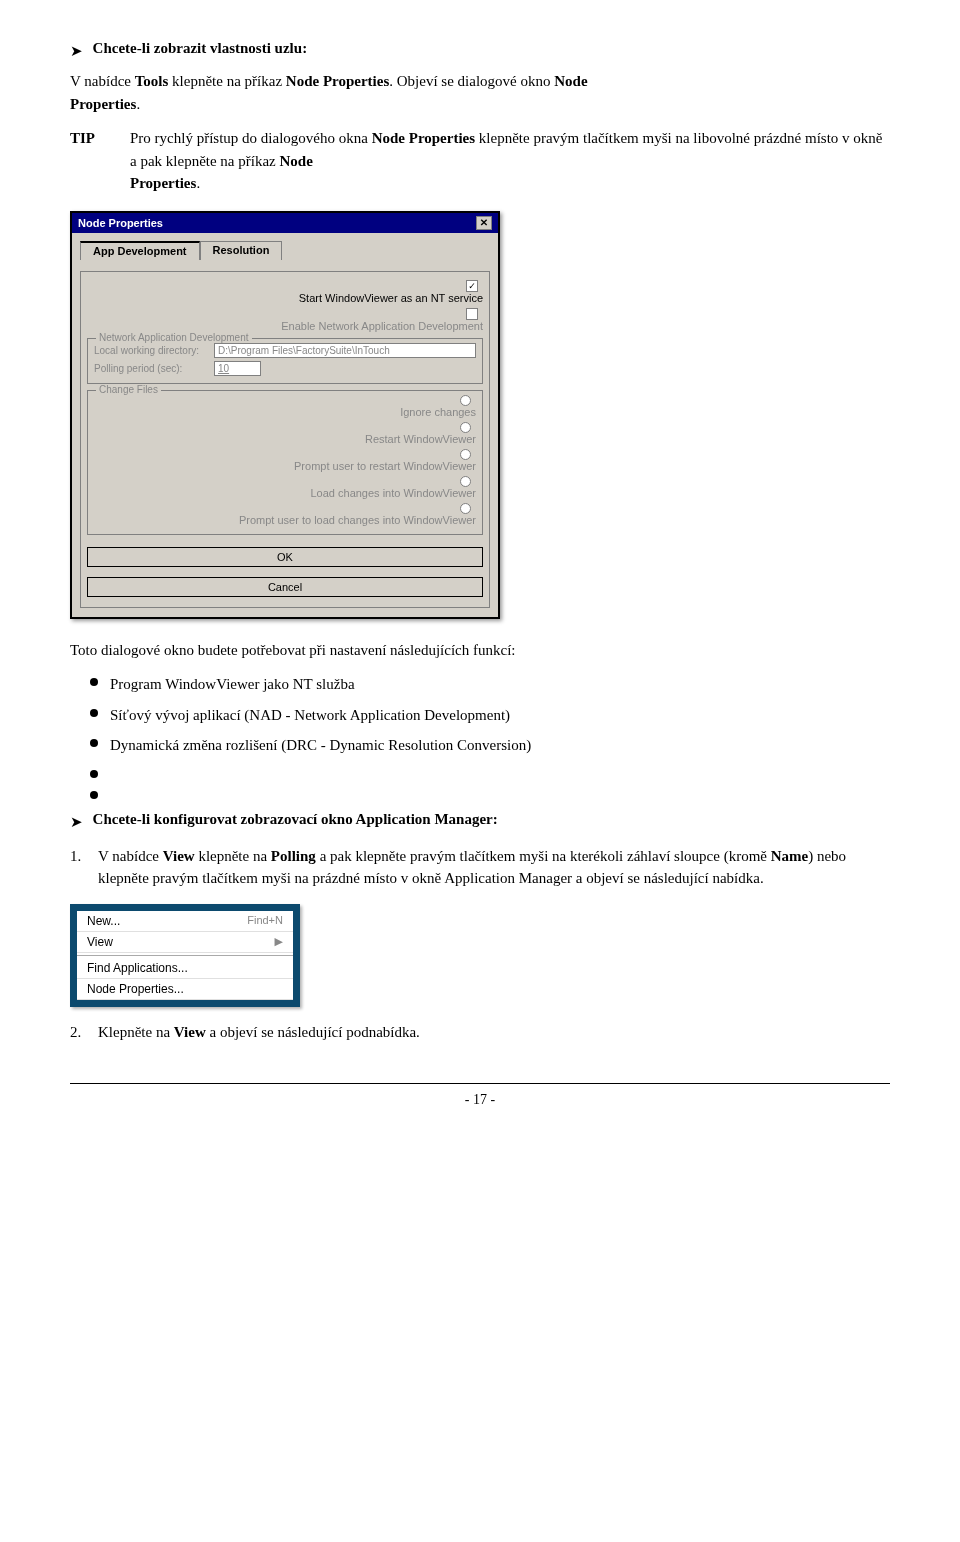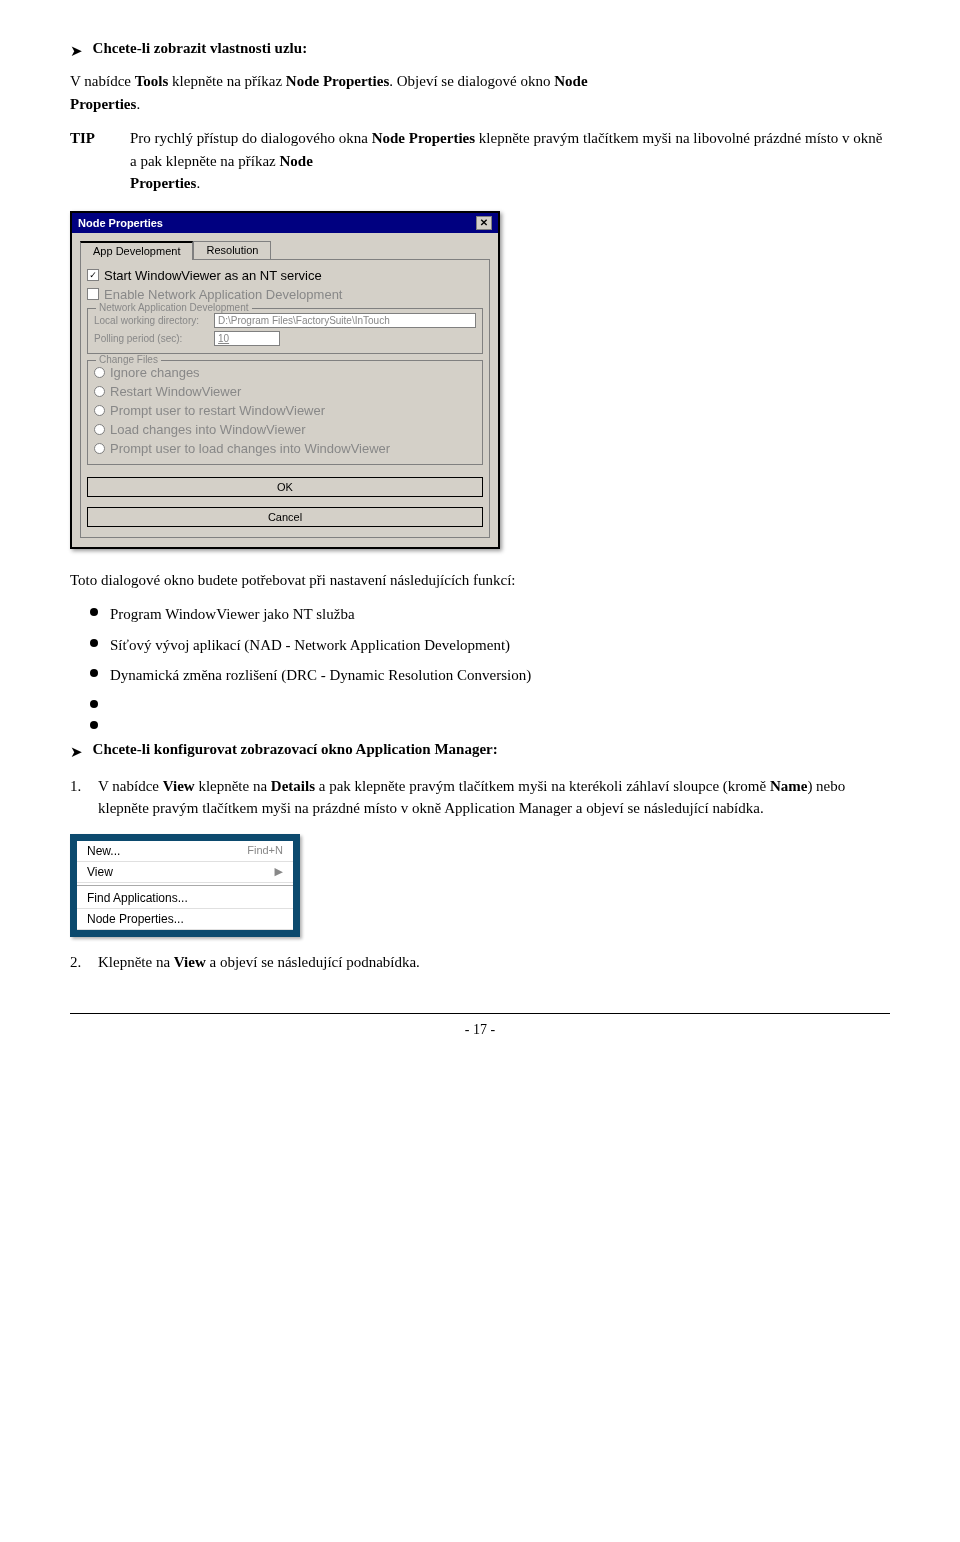--- a/index.html
+++ b/index.html
@@ -96,21 +96,22 @@
       justify-content: center;
       font-size: 10px;
       color: #000;
       cursor: pointer;
     }
     .dialog-body {
       padding: 8px;
     }
     .tab-row {
       display: flex;
-      margin-bottom: 0;
+      margin-bottom: 12px;
+      font-weight: bold;
     }
     .tab-btn {
       background: #d4d0c8;
       border: 1px solid #808080;
       border-bottom: none;
       padding: 2px 12px;
       font-size: 11px;
       cursor: pointer;
       font-family: 'Arial', sans-serif;
     }
@@ -123,23 +124,24 @@
     }
     .tab-content-area {
       border: 1px solid #808080;
       background: #d4d0c8;
       padding: 8px 6px 6px 6px;
       position: relative;
       top: -1px;
     }
     .checkbox-row {
       display: flex;
-      align-items: center;
+      align-items: flex-end;
       margin-bottom: 4px;
-      font-size: 13px;
+      font-size: 11px;
+      flex-direction: column;
     }
     .checkbox-box {
       width: 12px;
       height: 12px;
       border: 1px solid #808080;
       background: #fff;
       margin-right: 5px;
       display: flex;
       align-items: center;
       justify-content: center;
@@ -195,21 +197,21 @@
       padding: 1px 3px;
       font-size: 10px;
       flex: 1;
       color: #555;
     }
     .field-input-small {
       background: #fff;
       border: 1px solid #808080;
       padding: 1px 3px;
       font-size: 10px;
-      width: 66px;
+      width: 47px;
       color: #555;
       text-decoration: underline;
     }
 
     .dialog-buttons {
       display: flex;
       justify-content: space-between;
       gap: 10px;
       padding: 8px 0 4px 0;
       flex-direction: column;
@@ -436,21 +438,21 @@
   <div class="arrow-heading" style="margin-bottom:14px;">
     <span class="arrow-symbol">➤</span>
     <span class="heading-text">Chcete-li konfigurovat zobrazovací okno Application Manager:</span>
   </div>
 
   <div class="numbered-section">
 
     <div class="numbered-item">
       <span class="numbered-num">1.</span>
       <span class="numbered-text">
-        V nabídce <span class="bold">View</span> klepněte na <span class="bold">Details</span> a pak klepněte pravým tlačítkem myši na kterékoli záhlaví sloupce (kromě <span class="bold">Name</span>) nebo klepněte pravým tlačítkem myši na prázdné místo v okně Application Manager a objeví se následující nabídka.
+        V nabídce <span class="bold">View</span> klepněte na <span class="bold">Polling</span> a pak klepněte pravým tlačítkem myši na kterékoli záhlaví sloupce (kromě <span class="bold">Name</span>) nebo klepněte pravým tlačítkem myši na prázdné místo v okně Application Manager a objeví se následující nabídka.
       </span>
     </div>
 
     <div class="menu-container">
       <div class="context-menu">
         <div class="menu-item">
           <span class="menu-item-label">New...</span>
           <span class="menu-item-shortcut">Find+N</span>
         </div>
         <div class="menu-item">

